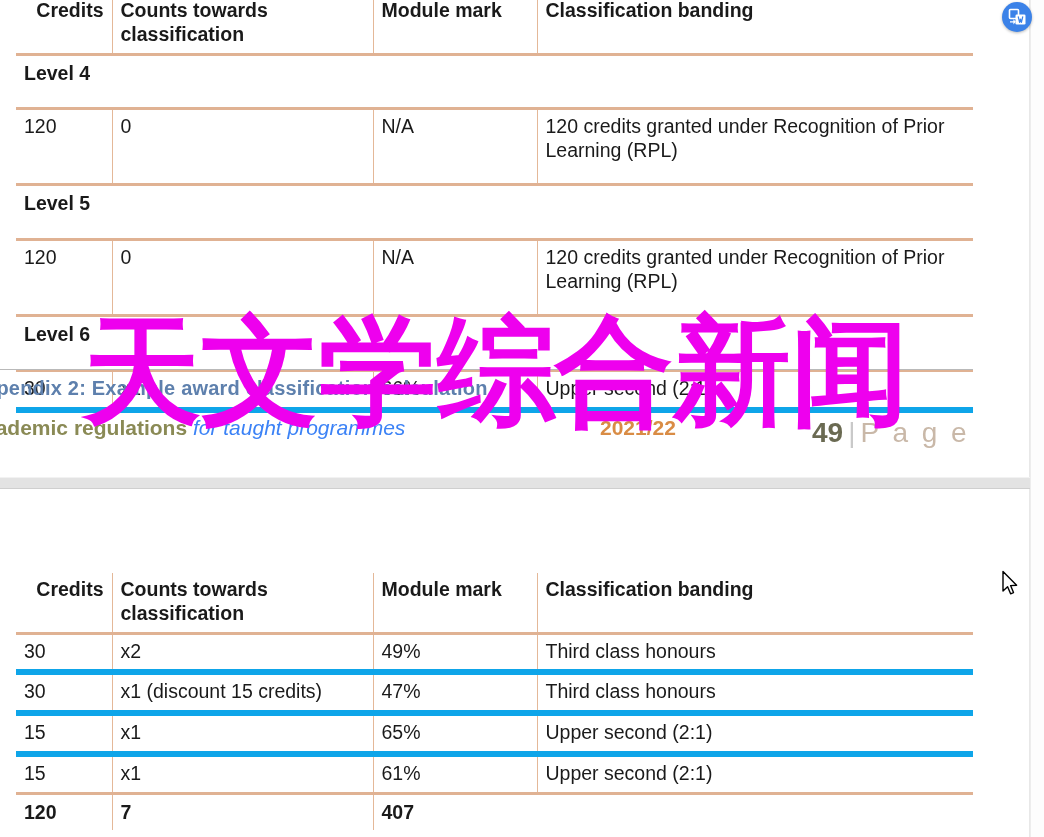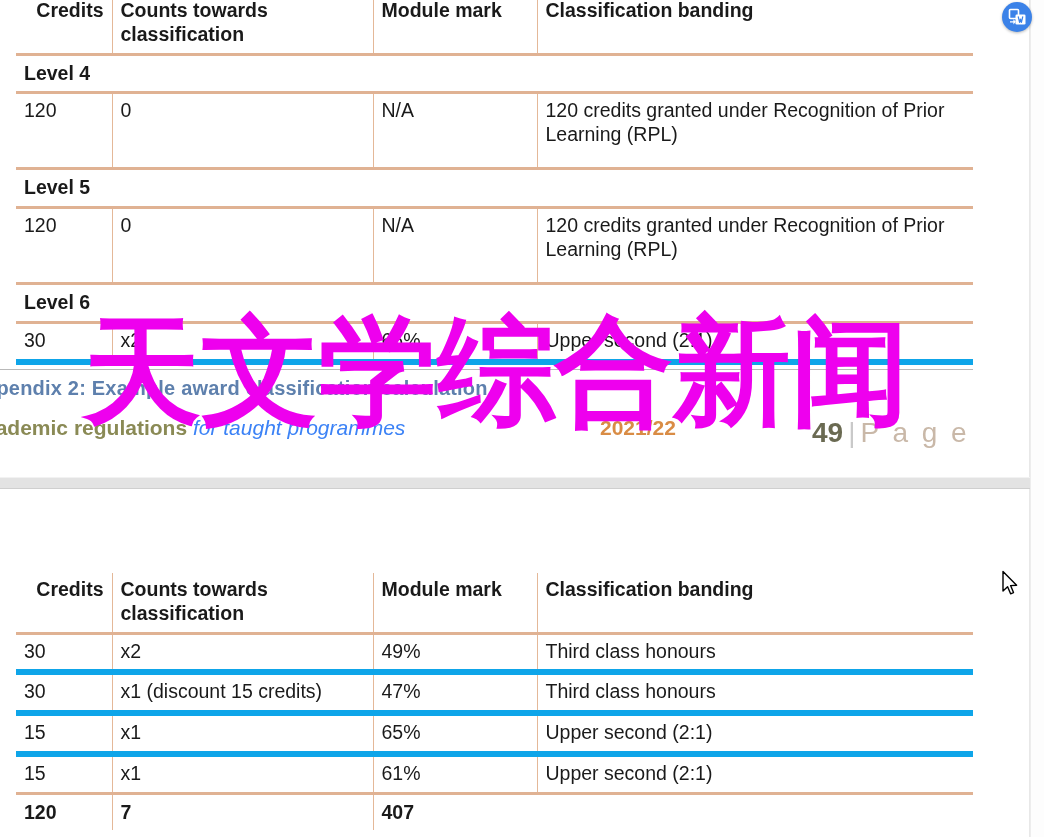--- a/index.html
+++ b/index.html
@@ -60,21 +60,21 @@
   th.hdr.num { text-align:right; }
   th.hdr.txt { text-align:left; }
 
   td.num { text-align:left; font-weight:normal; }
   td.txt { text-align:left; }
 
   tr.level-row td {
     font-weight:bold; font-size:19.5px;
     border-left:none;
     border-bottom:3px solid #e0b293;
-    padding-top:6px; padding-bottom:6px;
+    padding-top:6px; padding-bottom:22px;
   }
   tr.level-row.first td { border-top:none; }
 
   tr.data-row td { border-bottom:6px solid #0ea5e9; }
   tr.data-row.tall td { height:76px; }
   tr.data-row.close-level td { border-bottom:3px solid #e0b293; }
 
   tr.total-row td {
     font-weight:bold;
     border-bottom:none;

